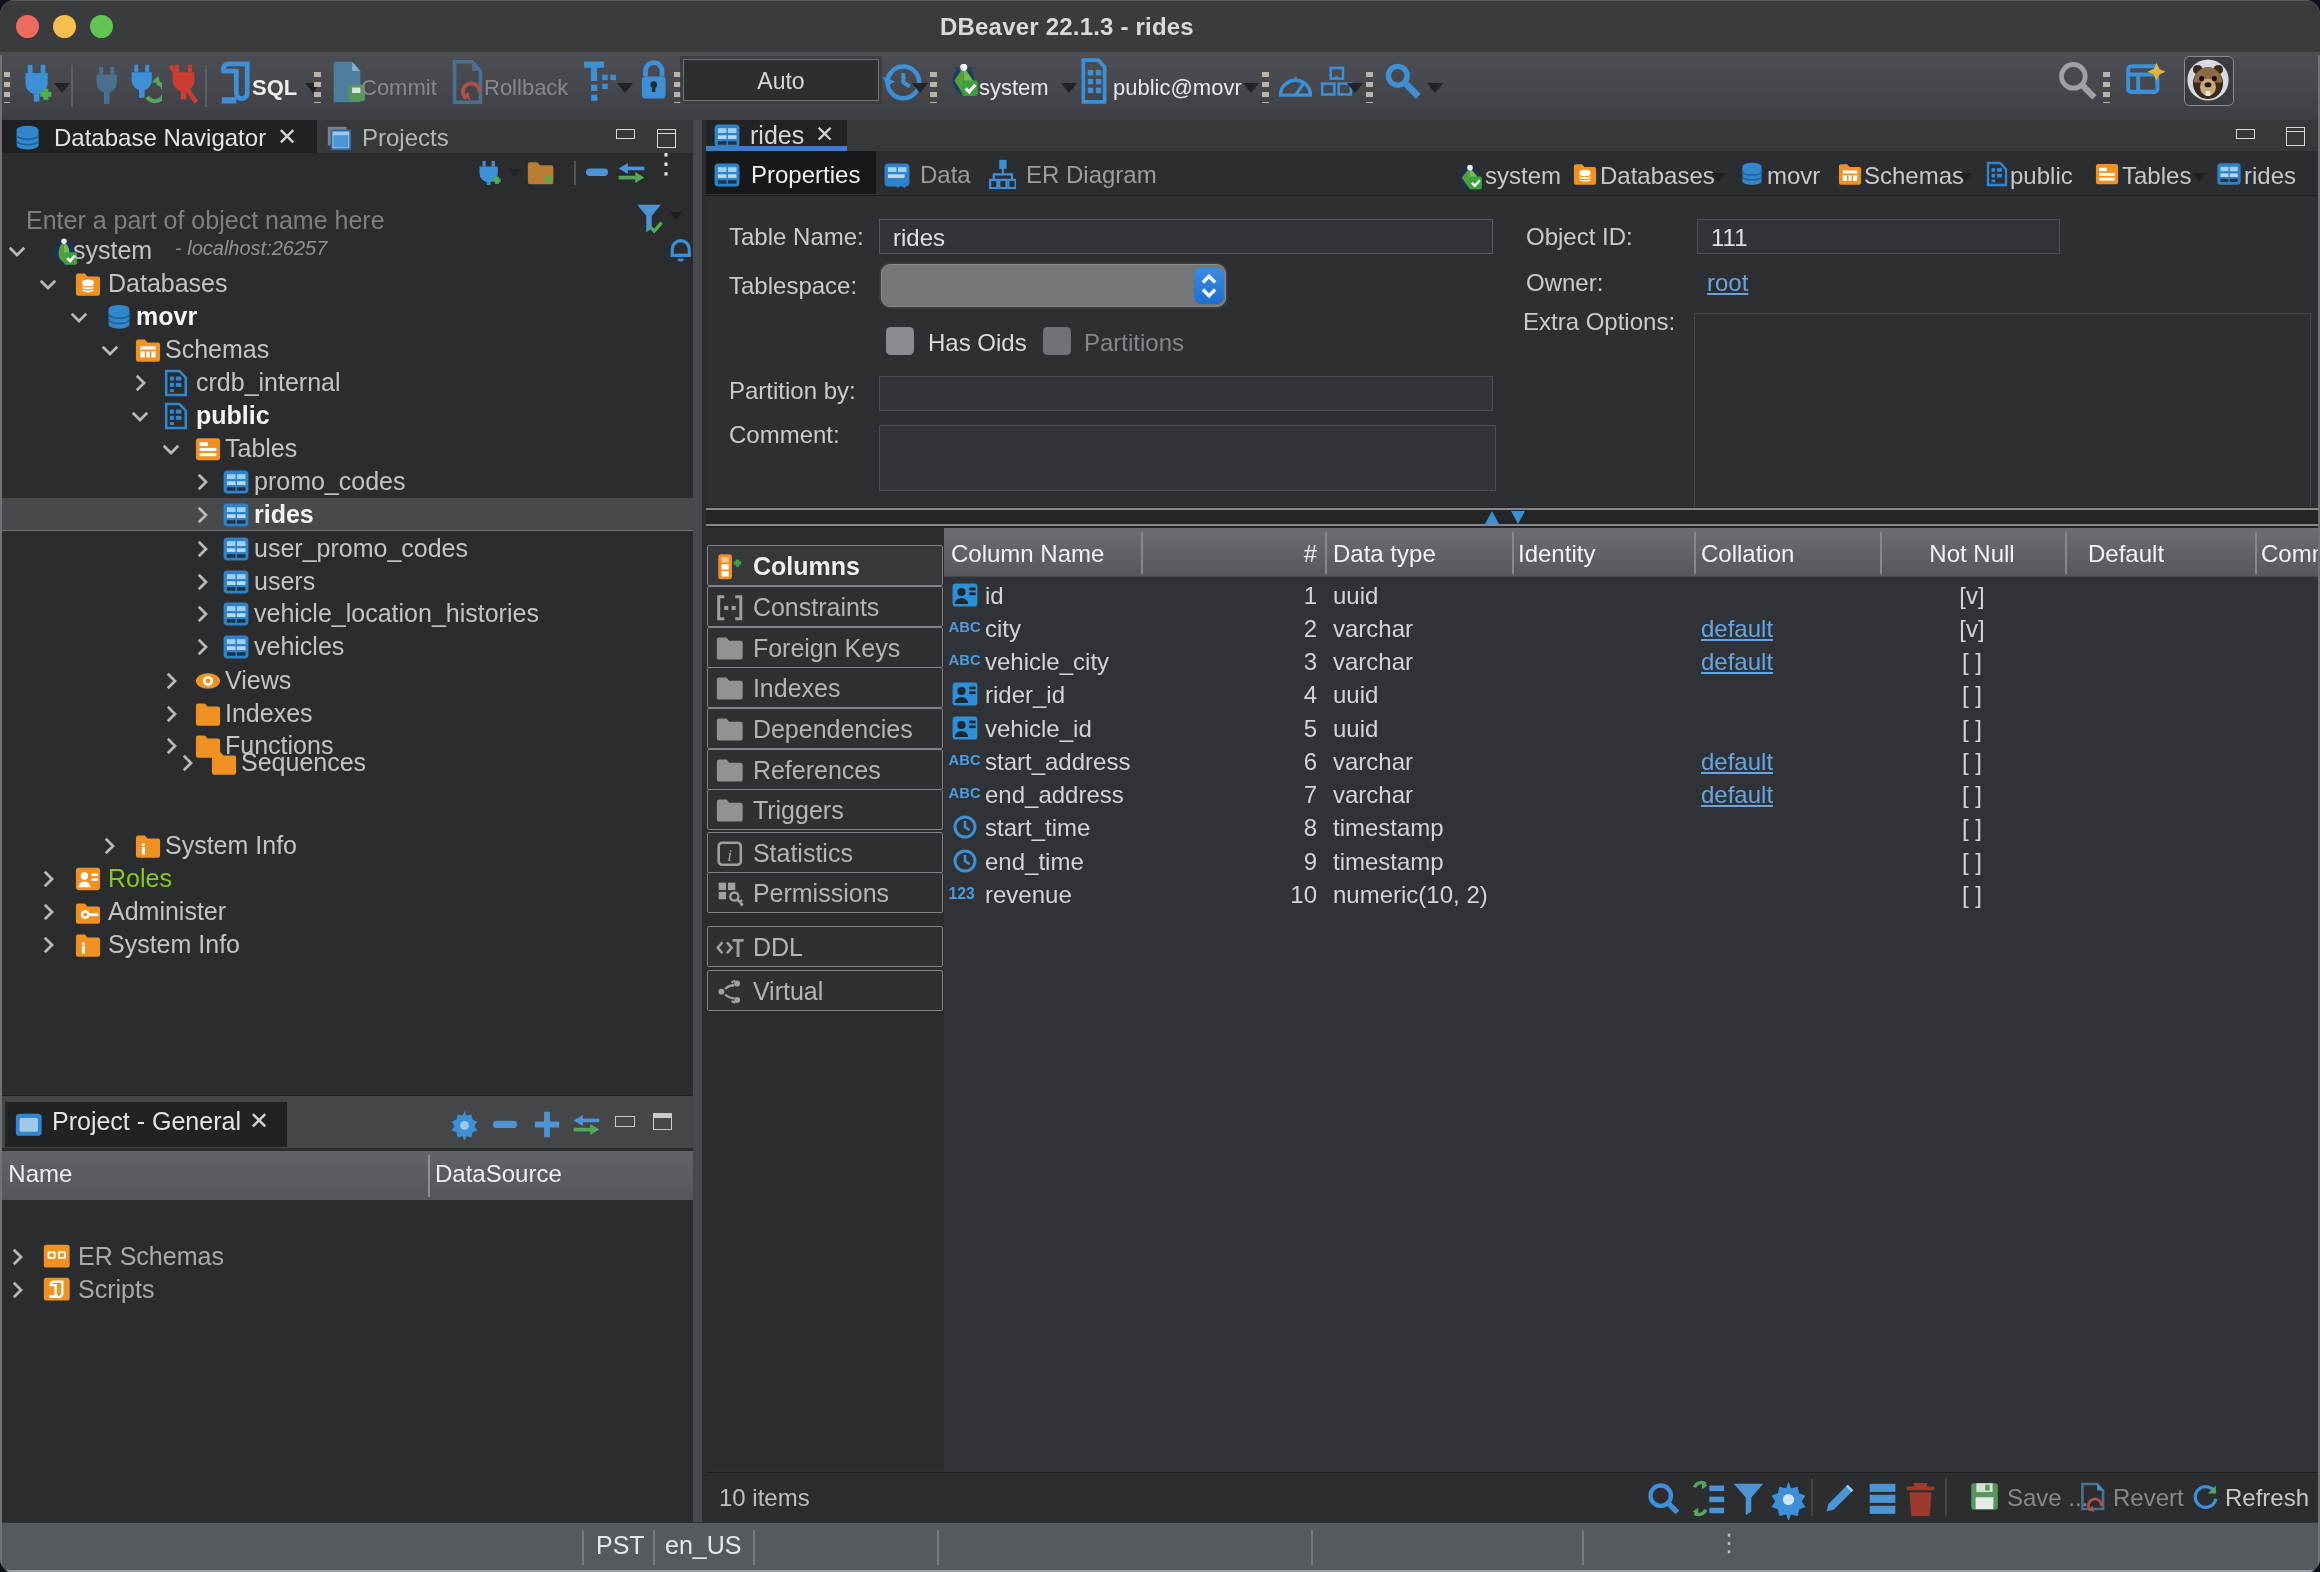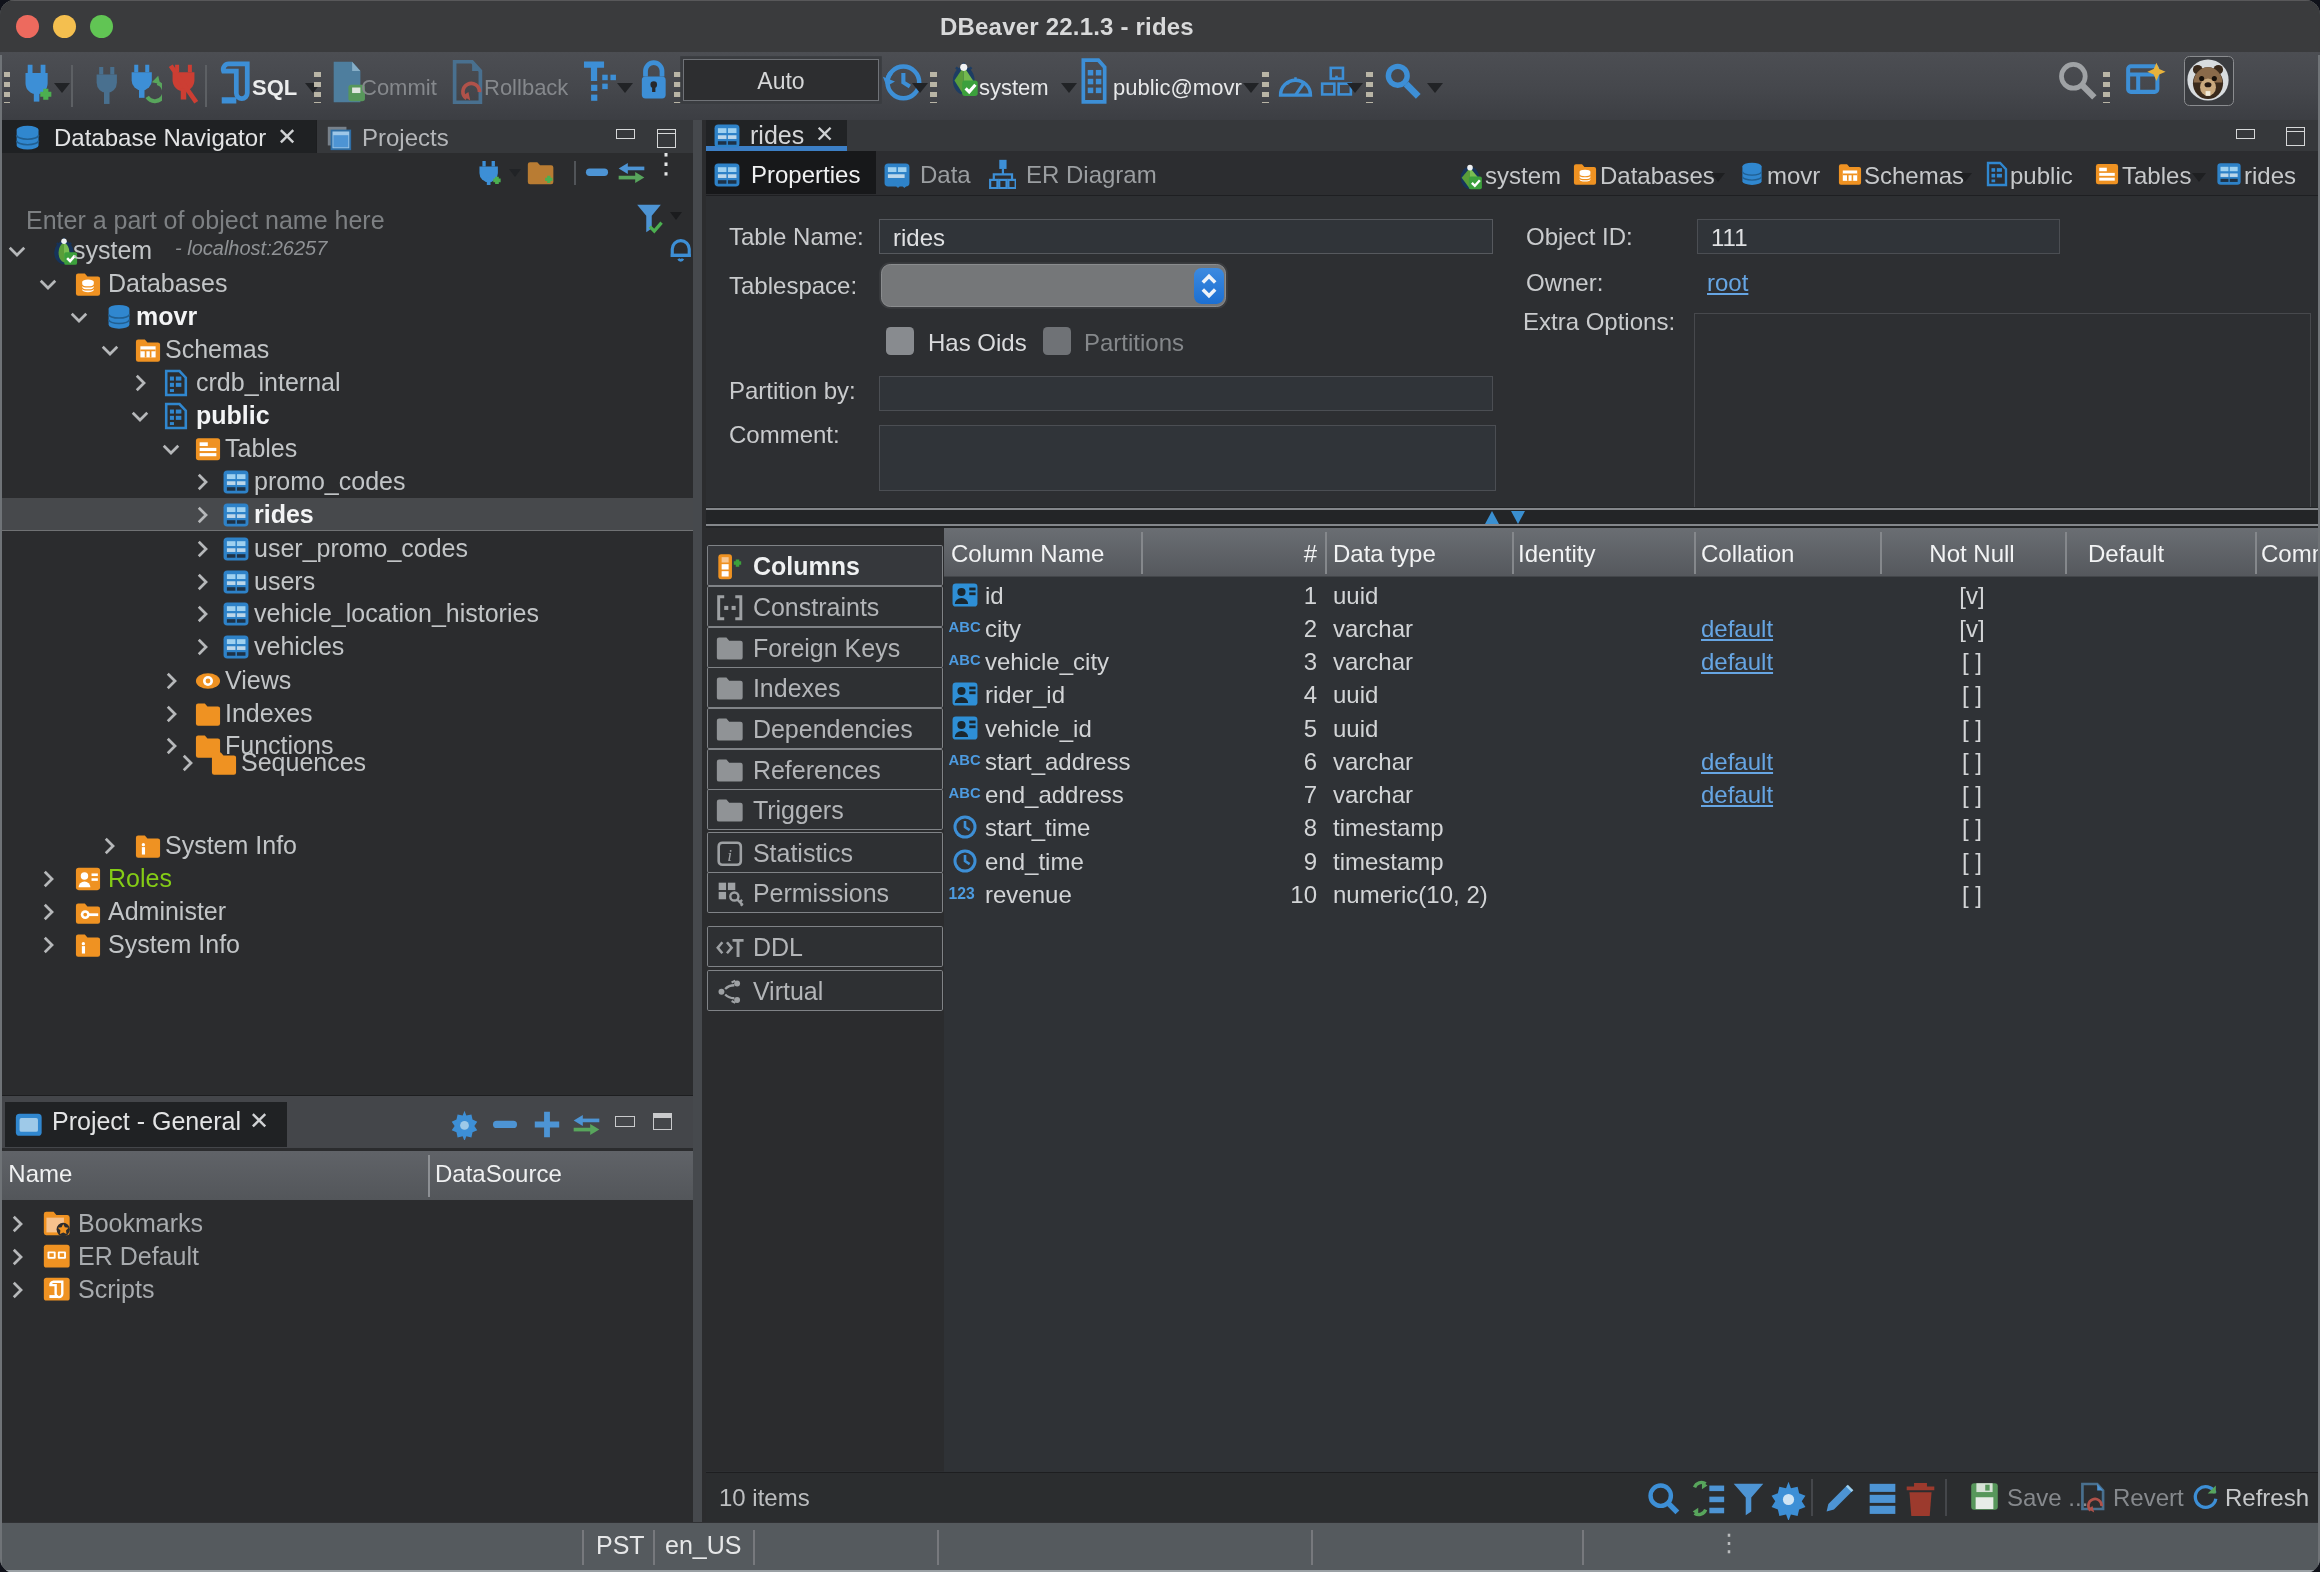--- a/index.html
+++ b/index.html
@@ -544,44 +544,32 @@
         <path d="M11 6l5 3-5 3z" fill="#58a55c"></path>
       </svg>
     <div class="ab" style="left:615px;top:21px;width:20px;height:11px;border:1.8px solid #c9cacc;"></div>
     <div class="ab" style="left:653px;top:17.5px;width:19.4px;height:17.5px;border:1.8px solid #c9cacc;">
         <div style="height:4.6px;background:#c9cacc;"></div>
       </div>
     <div class="ab" style="left:0;top:56px;width:697px;height:49px;background:linear-gradient(180deg,#606368,#53565a);"></div>
     <div class="ab" style="left:8.3px;top:65px;font-size:24px;color:#eff0f1;">Name</div>
     <div class="ab" style="left:428px;top:60px;width:1.8px;height:42px;background:#8d9094;"></div>
     <div class="ab" style="left:435px;top:65px;font-size:24px;color:#eff0f1;">DataSource</div>
-    <div class="trow" style="top:112px;">
-      <svg class="ab" style="left:10px;top:7.4px;" width="14.8" height="20" viewBox="0 0 16 22">
-          <path d="M4 3l8 8-8 8" class="chev"></path>
-        </svg>
-      <svg class="ab" style="left:42px;top:1.8px;" width="29.5" height="28" viewBox="0 0 16 15">
-          <path d="M1 2.7a1.3 1.3 0 0 1 1.3-1.3h4l1.5 1.8h6A1.3 1.3 0 0 1 15 4.5v8.3a1.3 1.3 0 0 1-1.3 1.3H2.3A1.3 1.3 0 0 1 1 12.8z" fill="#ef9222"></path>
-          <path d="M2.4 4.6h9.5v8H2.4z" fill="#f6c28d"></path>
-          <circle cx="11.5" cy="11" r="3.6" fill="#2b2c2e"></circle>
-          <path d="M11.5 8l.9 1.8 2 .3-1.4 1.4 .3 2-1.8-.9-1.8 .9 .3-2-1.4-1.4 2-.3z" fill="#ef9222"></path>
-        </svg>
-      <span class="lbl" style="left:78px;top:1.8px;font-size:25px;color:#a8abae;">Bookmarks</span>
-    </div>
     <div class="trow" style="top:145px;">
       <svg class="ab" style="left:10px;top:7.4px;" width="14.8" height="20" viewBox="0 0 16 22">
           <path d="M4 3l8 8-8 8" class="chev"></path>
         </svg>
       <svg class="ab" style="left:42px;top:1.8px;" width="29.5" height="28" viewBox="0 0 16 15">
           <rect x="1" y="1.4" width="14" height="12.4" rx="1.4" fill="#ef9222"></rect>
           <rect x="3" y="5" width="4.4" height="4" rx="0.6" fill="#fff"></rect>
           <rect x="8.6" y="5" width="4.4" height="4" rx="0.6" fill="#fff"></rect>
           <rect x="4" y="6" width="2.4" height="2" fill="#ef9222"></rect>
           <rect x="9.6" y="6" width="2.4" height="2" fill="#ef9222"></rect>
         </svg>
-      <span class="lbl" style="left:78px;top:1.8px;font-size:25px;color:#a8abae;">ER Default</span>
+      <span class="lbl" style="left:78px;top:1.8px;font-size:25px;color:#a8abae;">ER Schemas</span>
     </div>
     <div class="trow" style="top:178px;">
       <svg class="ab" style="left:10px;top:7.4px;" width="14.8" height="20" viewBox="0 0 16 22">
           <path d="M4 3l8 8-8 8" class="chev"></path>
         </svg>
       <svg class="ab" style="left:42px;top:1.8px;" width="29.5" height="28" viewBox="0 0 16 15">
           <rect x="1" y="1.4" width="14" height="12.4" rx="1.4" fill="#ef9222"></rect>
           <path d="M6 3.6h5v6.5a1.8 1.8 0 0 1-3.6 0V5.4H4.6A1.8 1.8 0 0 1 6 3.6z" fill="none" stroke="#fff" stroke-width="1.3"></path>
           <path d="M4 11.6h4.6" stroke="#fff" stroke-width="1.6"></path>
         </svg>

